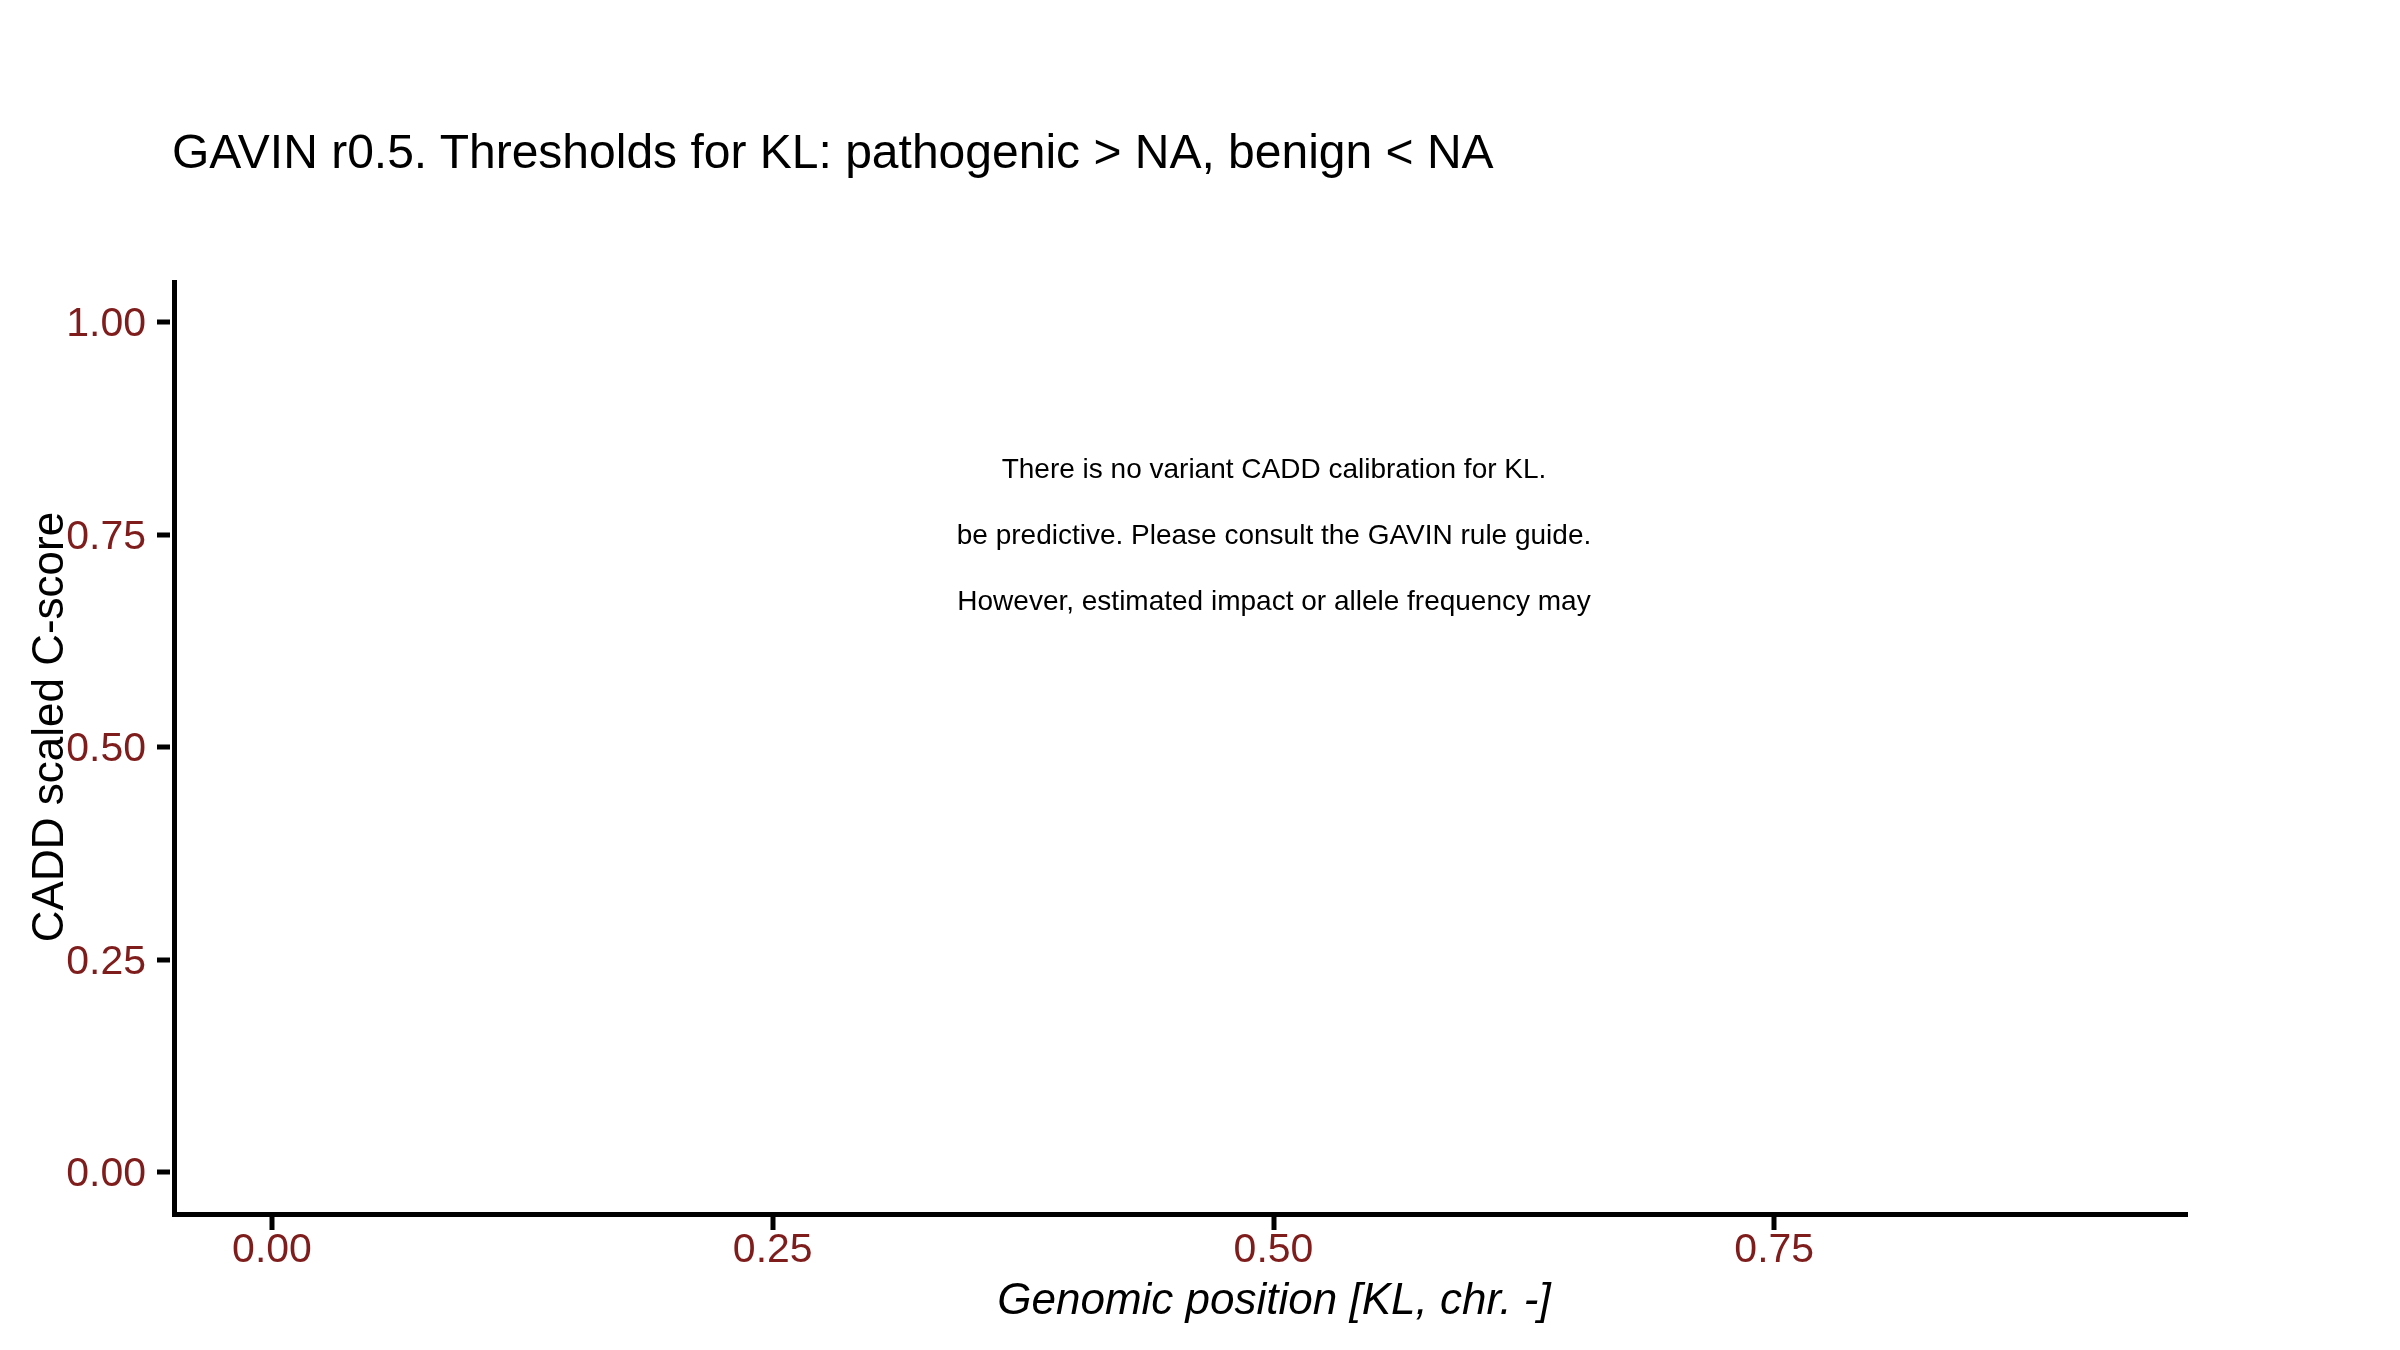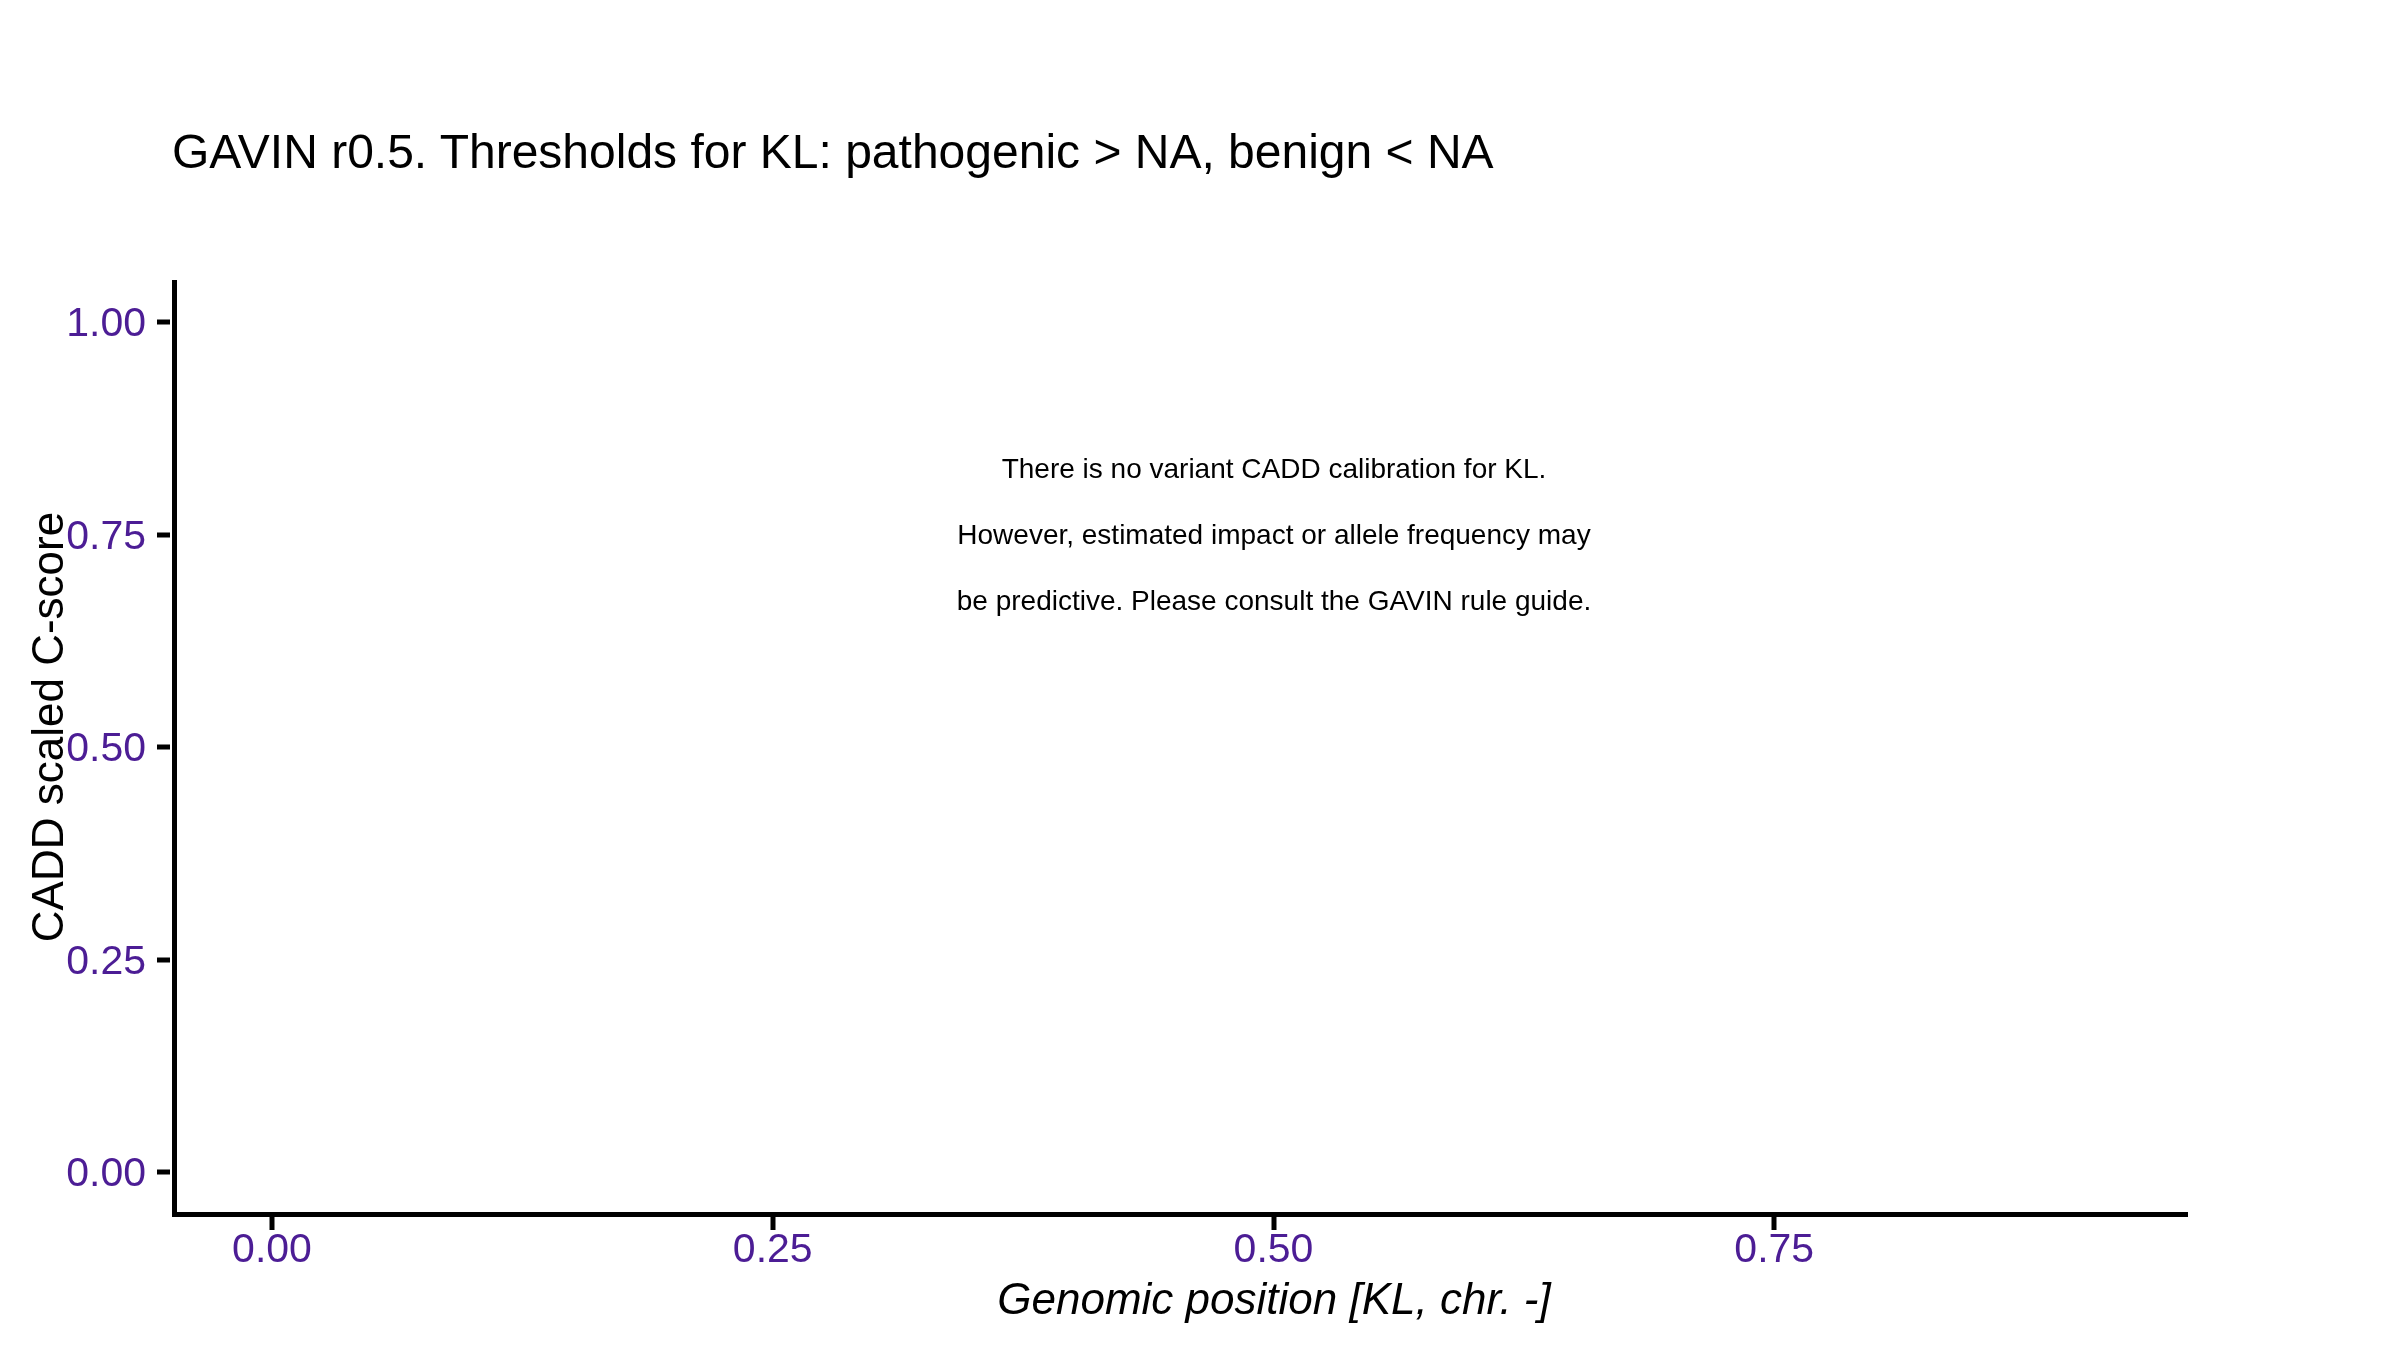--- a/index.html
+++ b/index.html
@@ -77,21 +77,21 @@
   }
   .tick-mark.y {
     width: 13px;
     height: 5px;
     transform: translateY(-50%);
   }
   .tick-label {
     position: absolute;
     font-size: 41px;
     line-height: 44px;
-    color: #4c1d95;
+    color: #7f1d1d;
     white-space: nowrap;
   }
   .tick-label.x {
     transform: translateX(-50%);
   }
   .tick-label.y {
     transform: translate(-100%, -50%);
   }
 </style>
 </head>
@@ -103,22 +103,22 @@
     <div>GAVIN r0.5. Thresholds for KL: pathogenic &gt; NA, benign &lt; NA</div>
     <div>MAF benign &gt; n/a, cat: N1</div>
     <div>red: ClinVar pathogenic variants, blue: rarity &amp; impact matched gnomAD</div>
     <div>variants, green: RefSeq exons, grey: genome-wide fallback threshold</div>
   </div>
 
   <div class="panel"></div>
 
   <div class="annotation">
     <div>There is no variant CADD calibration for KL.</div>
+    <div>be predictive. Please consult the GAVIN rule guide.</div>
     <div>However, estimated impact or allele frequency may</div>
-    <div>be predictive. Please consult the GAVIN rule guide.</div>
   </div>
 
   <div id="x-ticks">
       <div class="tick-mark x" style="left: 272px; top: 1217px;"></div>
       <div class="tick-label x" style="left: 272px; top: 1226px;">0.00</div>
       <div class="tick-mark x" style="left: 772.75px; top: 1217px;"></div>
       <div class="tick-label x" style="left: 772.75px; top: 1226px;">0.25</div>
       <div class="tick-mark x" style="left: 1273.5px; top: 1217px;"></div>
       <div class="tick-label x" style="left: 1273.5px; top: 1226px;">0.50</div>
       <div class="tick-mark x" style="left: 1774.25px; top: 1217px;"></div>

